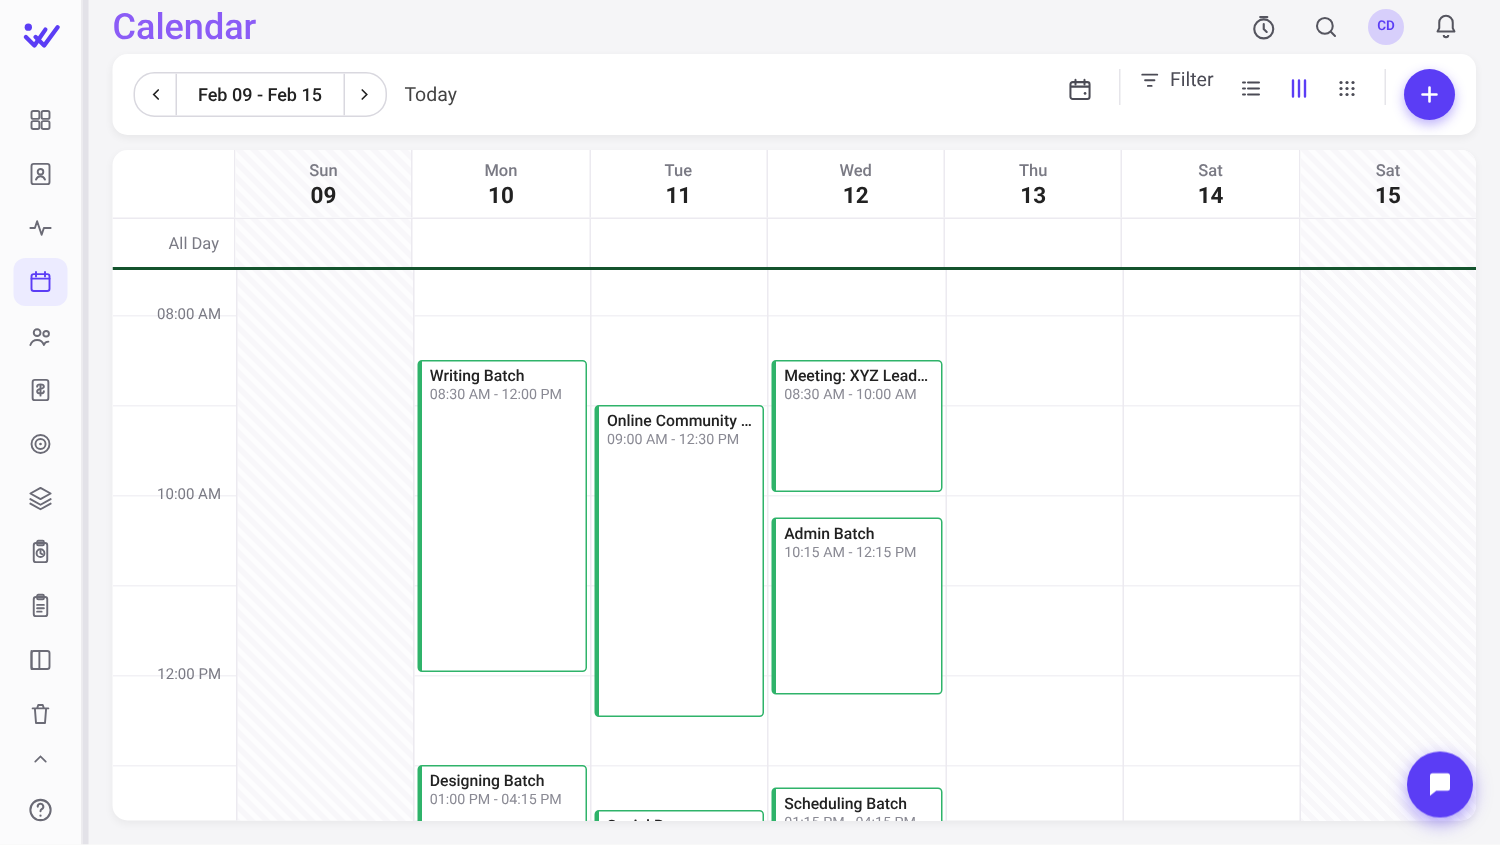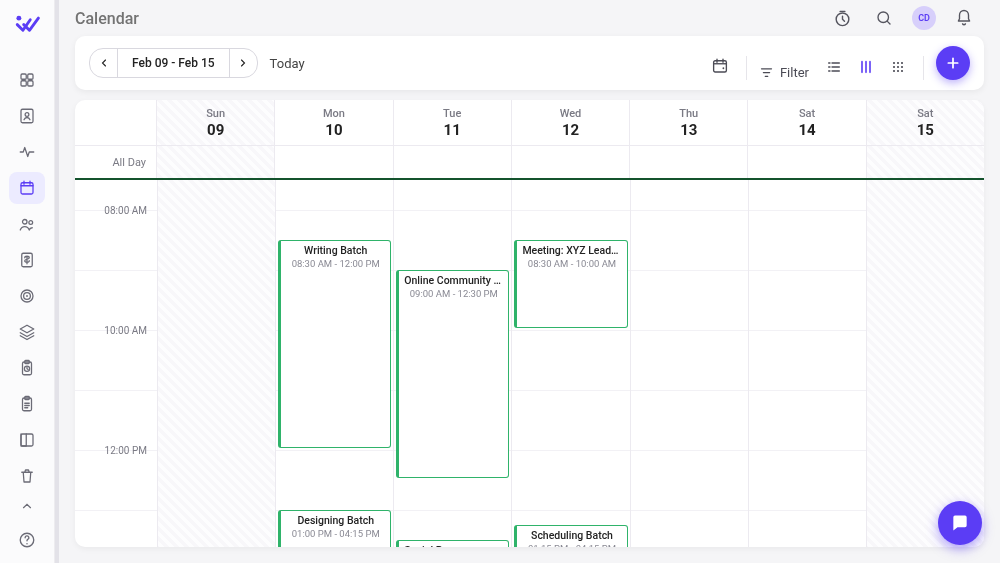--- a/index.html
+++ b/index.html
@@ -11,36 +11,36 @@
   .rail .nav { display:flex; flex-direction:column; gap:4px; align-items:center; }
   .rail-item { width: 36px; height: 32px; display:flex; align-items:center; justify-content:center; border-radius:8px; color:#6b6b76; cursor:pointer; }
   .rail-item.active { background:#ecebff; color:#5b3df5; }
   .rail .spacer { flex:1; }
   .rail .collapse { width:36px; height:28px; display:flex; align-items:center; justify-content:center; color:#6b6b76; cursor:pointer; margin-bottom:6px;}
   .rail .help { width:36px; height:32px; display:flex; align-items:center; justify-content:center; color:#6b6b76; cursor:pointer;}
   svg { display:block; }
   
   .main { flex:1; display:flex; flex-direction:column; background:#f5f5f7; position:relative; border-left: 4px solid #e3e2e8; }
   .topbar { height:55px; display:flex; align-items:center; padding: 0 22px 0 16px; }
-  .page-title { font-size:16px; font-weight:500; color:#737373; }
+  .page-title { font-size:24px; font-weight:500; color:#8b5cf6; }
   .top-spacer { flex:1; }
   .top-icons { display:flex; align-items:center; gap:14px; color:#55555f; }
   .top-icons .ico-btn { width:28px; height:28px; display:flex; align-items:center; justify-content:center; cursor:pointer; border-radius:50%; }
   .avatar { width:24px; height:24px; border-radius:50%; background:#d7cffb; display:flex; align-items:center; justify-content:center; font-size:9px; font-weight:600; color:#5b3df5; cursor:pointer; }
   
   .stage { flex:1; padding: 0 12px 12px 12px; position:relative; }
   .toolbar-card { background:#fff; border-radius:10px; box-shadow: 0 2px 6px rgba(0,0,0,0.06); padding:10px 14px; display:flex; align-items:center; gap:12px; margin: 0 4px 10px 4px; }
   .range-group { display:flex; align-items:center; border:1px solid #d9d8df; border-radius:14px; overflow:hidden; height:30px; }
   .range-btn { width:28px; height:28px; display:flex; align-items:center; justify-content:center; cursor:pointer; color:#333; }
   .range-btn:first-child { border-right:1px solid #d9d8df; }
   .range-btn:last-child { border-left:1px solid #d9d8df; }
   .range-label { padding:0 14px; font-size:12px; font-weight:500; color:#222; cursor:pointer; }
   .today-link { font-size:13px; color:#444; cursor:pointer; }
   .toolbar-spacer { flex:1; }
-  .toolbar-right { display:flex; align-items:flex-end; gap:12px; }
+  .toolbar-right { display:flex; align-items:flex-start; gap:12px; }
   .tb-ico { width:28px; height:28px; display:flex; align-items:center; justify-content:center; color:#4b4b55; cursor:pointer; border-radius:6px; }
   .sep { width:1px; height:24px; background:#e6e5ea; }
   .filter-btn { display:flex; align-items:center; gap:6px; font-size:13px; color:#4b4b55; cursor:pointer; }
   .view-toggles { display:flex; align-items:center; gap:6px; }
   .view-toggles .vt { width:26px; height:26px; display:flex; align-items:center; justify-content:center; cursor:pointer; border-radius:4px; color:#4b4b55; }
   .view-toggles .vt.active { color:#5b3df5; }
   .fab { width:34px; height:34px; border-radius:50%; background:#5b3df5; display:flex; align-items:center; justify-content:center; cursor:pointer; box-shadow: 0 3px 8px rgba(91,61,245,0.4); }
   
   .cal-card { background:#fff; border-radius:10px; box-shadow:0 2px 6px rgba(0,0,0,0.05); margin:4px 4px; overflow:hidden; height:447px; display:flex; flex-direction:column; }
   .cal-header { display:flex; border-bottom:1px solid #eceaf0; height:46px; }
@@ -51,21 +51,21 @@
   .day-h .dom { font-size:15px; font-weight:700; color:#222; margin-top:1px; }
   .weekend-bg {
     background-image: linear-gradient(45deg, #f8f7fa 25%, transparent 25%, transparent 50%, #f8f7fa 50%, #f8f7fa 75%, transparent 75%, transparent);
     background-size: 10px 10px;
     background-color: #fdfdfe;
   }
   .allday-row { display:flex; height:34px; border-bottom:2px solid #14532d; }
   .allday-row .allday-label { width:82px; border-right:1px solid #eceaf0; display:flex; align-items:center; justify-content:flex-end; padding-right:10px; font-size:11px; color:#7a7a84; }
   .allday-row .cell { flex:1; border-right:1px solid #eceaf0; }
   .allday-row .cell:last-child { border-right:none; }
-  .grid-scroll { flex:1; overflow-y:auto; position:relative;text-align:center; }
+  .grid-scroll { flex:1; overflow-y:auto; position:relative; }
   .grid { position:relative; }
   .grid .gutter { position:absolute; left:0; top:0; width:82px; }
   .time-slot-label { position:absolute; right:10px; font-size:10px; color:#7a7a84; transform:translateY(-50%); }
   .cols { position:absolute; left:82px; right:0; top:0; bottom:0; display:flex; }
   .col { flex:1; border-right:1px solid #eceaf0; position:relative; }
   .col:last-child { border-right:none; }
   .col:first-child { border-left:1px solid #eceaf0; }
   .hline { position:absolute; left:0; right:0; border-top:1px solid #f2f1f5; }
   .event { position:absolute; left:2px; right:2px; background:#fff; border:1px solid #2fb36a; border-left:3px solid #2fb36a; border-radius:3px; padding:3px 5px; overflow:hidden; cursor:pointer; }
   .event .e-title { font-size:10.5px; color:#222; font-weight:500; white-space:nowrap; overflow:hidden; text-overflow:ellipsis; }
@@ -351,20 +351,24 @@
                   </div>
                   <div class="event" style="top: 360px; height: 208px;">
                     <div class="e-title">Social Responses Batch</div>
                   </div>
                 </div>
                 <div class="col">
                   <div class="event" style="top: 60px; height: 88px;">
                     <div class="e-title">Meeting: XYZ Leadership</div>
                     <div class="e-time">08:30 AM - 10:00 AM</div>
                   </div>
+                  <div class="event" style="top: 165px; height: 118px;">
+                    <div class="e-title">Admin Batch</div>
+                    <div class="e-time">10:15 AM - 12:15 PM</div>
+                  </div>
                   <div class="event" style="top: 345px; height: 178px;">
                     <div class="e-title">Scheduling Batch</div>
                     <div class="e-time">01:15 PM - 04:15 PM</div>
                   </div>
                 </div>
                 <div class="col"></div>
                 <div class="col"></div>
                 <div class="col weekend-bg"></div>
               </div>
             </div>

